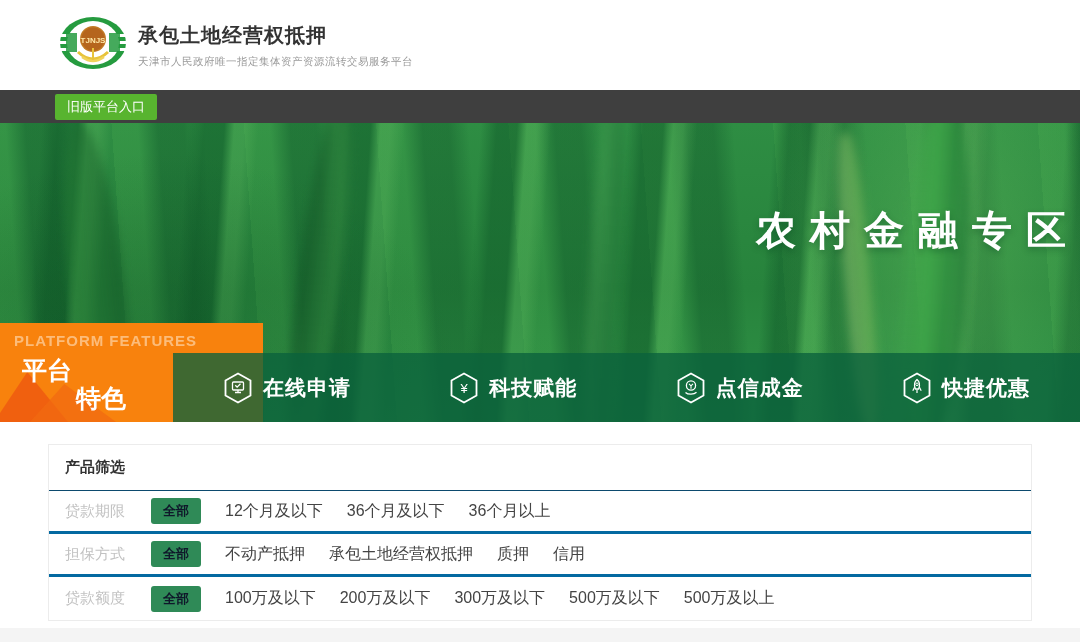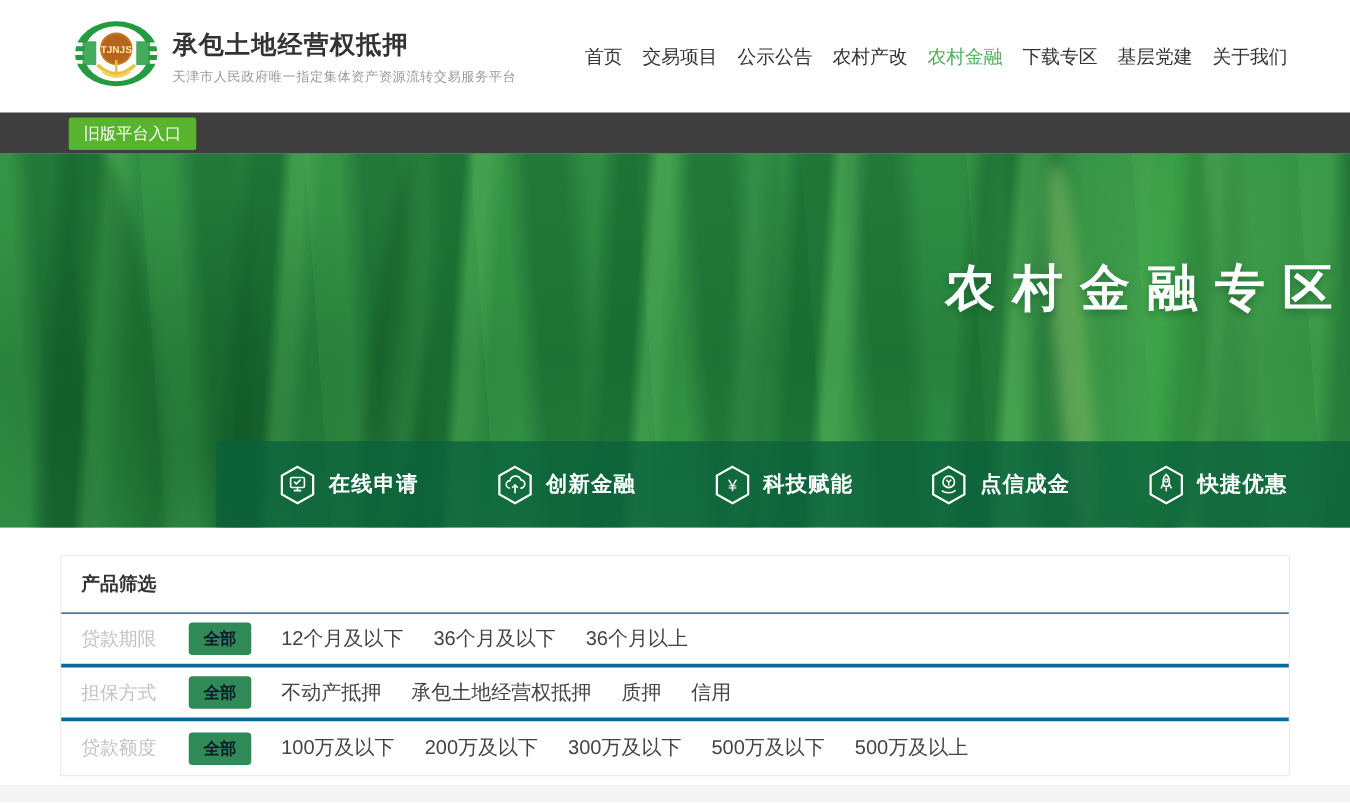--- a/index.html
+++ b/index.html
@@ -66,21 +66,21 @@
   .tri.t2{left:30px;width:86px;height:38px;background:#f26a12;opacity:.75;
     clip-path:polygon(40% 0,0 100%,100% 100%);}
 
   
   .tabbar{position:absolute;left:173px;right:0;top:230px;height:69px;z-index:2;
     background:rgba(10,97,60,.78);display:flex;align-items:center;
     justify-content:space-between;padding:0 50px;}
   .tab{display:flex;align-items:center;gap:10px;cursor:pointer;}
   .tab-icon{width:30px;height:32px;display:inline-flex;}
   .tab-icon svg{width:30px;height:32px;}
-  .tab-label{color:#fff;font-size:17px;font-weight:bold;letter-spacing:1px;white-space:nowrap;}
+  .tab-label{color:#fff;font-size:21px;font-weight:bold;letter-spacing:1px;white-space:nowrap;}
 
   
   .filter-card{position:relative;margin:22px 48px 0;width:984px;background:#fff;
     border:1px solid #ececec;}
   .filter-head{padding:13px 16px;font-size:15px;font-weight:bold;color:#333;
     border-bottom:1px solid #0c4a6e;}
   .filter-row{display:flex;align-items:center;height:43px;padding:0 16px;
     border-bottom:3px solid #0369a1;}
   .filter-row:last-child{border-bottom:none;}
   .filter-label{width:78px;font-size:15px;color:#c2c2c2;}
@@ -118,67 +118,54 @@
           <path d="M20 38 q15 14 30 0" fill="none" stroke="#e8c33a" stroke-width="3"></path>
           <path d="M24 43 q11 8 22 0" fill="none" stroke="#f0d35a" stroke-width="2.4"></path>
           <path d="M35 34 v12" stroke="#e8c33a" stroke-width="2"></path>
         </svg>
       </span>
       <div class="brand-text">
         <div class="brand-title">承包土地经营权抵押</div>
         <div class="brand-sub">天津市人民政府唯一指定集体资产资源流转交易服务平台</div>
       </div>
     </div>
-    <nav class="main-nav" id="main-nav">
-        <div class="nav-item">首页</div>
-        <div class="nav-item">交易项目</div>
-        <div class="nav-item">公示公告</div>
-        <div class="nav-item">农村产改</div>
-        <div class="nav-item active">农村金融</div>
-        <div class="nav-item">下载专区</div>
-        <div class="nav-item">基层党建</div>
-        <div class="nav-item">关于我们</div>
-      </nav>
   </header>
 
   <div class="topbar">
     <button class="old-btn">旧版平台入口</button>
   </div>
 
   <div class="hero">
     <div class="hero-texture">
       <div class="blade b4"></div>
         <div class="blade b3"></div>
         <div class="blade b5"></div>
       <div class="blade b1"></div>
         <div class="blade b2"></div>
     </div>
     <div class="hero-title">农村金融专区</div>
 
+    <div class="feature-box">
+      <div class="tri t1"></div>
+      <div class="tri t2"></div>
+      <div class="feature-eyebrow">PLATFORM FEATURES</div>
+      <div class="feature-cn1">平台</div>
+      <div class="feature-cn2">特色</div>
+    </div>
 
     <div class="tabbar" id="tabbar">
         <div class="tab">
           <span class="tab-icon">
             <svg viewBox="0 0 30 32">
               <path d="M15 1.5 27.5 8.5 V23.5 L15 30.5 2.5 23.5 V8.5 Z" fill="none" stroke="#fff" stroke-width="1.8"></path>
               <rect x="9.5" y="10" width="11" height="8" rx="1" fill="none" stroke="#fff" stroke-width="1.3"></rect>
               <path d="M15 18v2.5 M12 20.5h6 M12.3 13.3l1.8 1.8 3.4-3.4" fill="none" stroke="#fff" stroke-width="1.3"></path>
             </svg>
           </span>
           <span class="tab-label">在线申请</span>
-        </div>
-        <div class="tab">
-          <span class="tab-icon">
-            <svg viewBox="0 0 30 32">
-              <path d="M15 1.5 27.5 8.5 V23.5 L15 30.5 2.5 23.5 V8.5 Z" fill="none" stroke="#fff" stroke-width="1.8"></path>
-              <path d="M11 18.5a3 3 0 0 1 0-6 4.6 4.6 0 0 1 8.8-.6 2.9 2.9 0 0 1-.5 6.6" fill="none" stroke="#fff" stroke-width="1.3"></path>
-              <path d="M15 22.5v-6 M12.8 18.2l2.2-2.2 2.2 2.2" fill="none" stroke="#fff" stroke-width="1.3"></path>
-            </svg>
-          </span>
-          <span class="tab-label">创新金融</span>
         </div>
         <div class="tab">
           <span class="tab-icon">
             <svg viewBox="0 0 30 32">
               <path d="M15 1.5 27.5 8.5 V23.5 L15 30.5 2.5 23.5 V8.5 Z" fill="none" stroke="#fff" stroke-width="1.8"></path>
               <text x="15" y="21" font-size="13" fill="#fff" text-anchor="middle" font-family="Liberation Sans, sans-serif">¥</text>
             </svg>
           </span>
           <span class="tab-label">科技赋能</span>
         </div>

